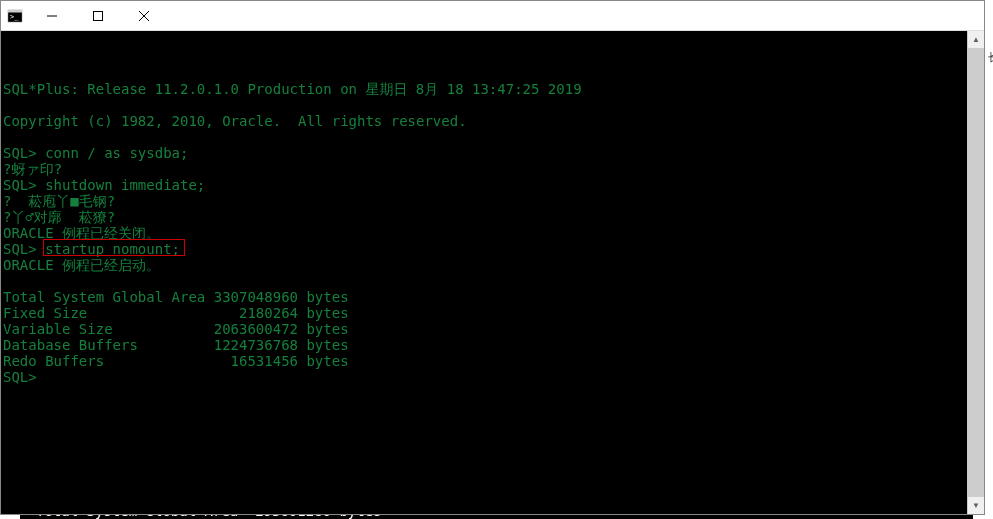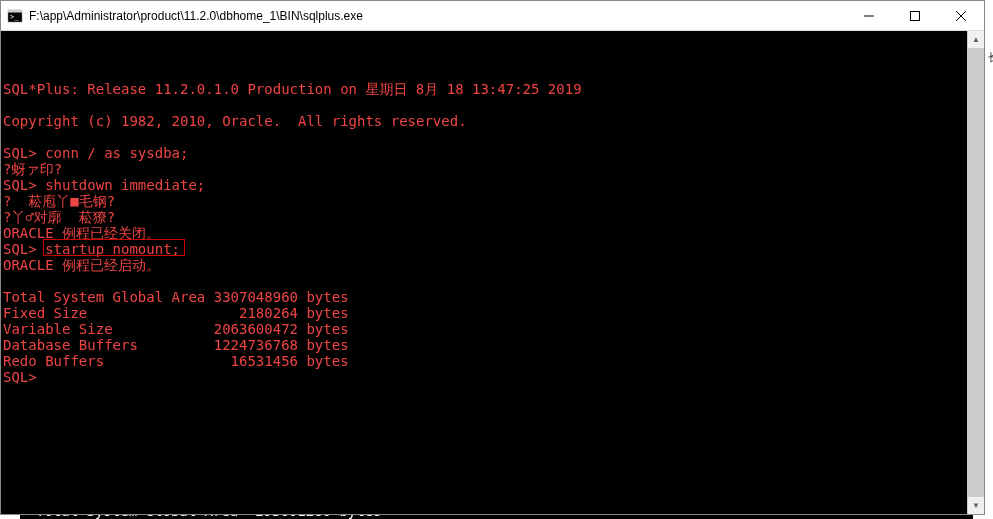--- a/index.html
+++ b/index.html
@@ -66,21 +66,21 @@
     }
     .terminal-wrapper {
       position: relative;
       height: calc(100% - 30px);
       background: #f0f0f0;
     }
     .terminal {
       width: calc(100% - 17px);
       height: 100%;
       background: #000;
-      color: #ef4444;
+      color: #15803d;
       font-family: "NSimSun", "SimSun", "Consolas", monospace;
       font-size: 14px;
       line-height: 16px;
       padding: 2px;
       overflow: hidden;
       white-space: pre;
       position: relative;
     }
     .terminal-line {
       min-height: 16px;
@@ -156,21 +156,20 @@
 
 <div class="window">
   <div class="titlebar">
     <span class="titlebar-icon">
       <svg viewBox="0 0 16 16">
         <rect x="1" y="2" width="14" height="12" fill="#000" stroke="#888" stroke-width="0.5"></rect>
         <rect x="1" y="2" width="14" height="2.5" fill="#ccc"></rect>
         <text x="3" y="11" font-size="7" fill="#fff" font-family="monospace">&gt;_</text>
       </svg>
     </span>
-    <span class="titlebar-text">F:\app\Administrator\product\11.2.0\dbhome_1\BIN\sqlplus.exe</span>
     <div class="window-controls">
       <button class="window-control">
         <svg width="10" height="10" viewBox="0 0 10 10">
             <line x1="0" y1="5" x2="10" y2="5" stroke="#000" stroke-width="1"></line>
           </svg>
       </button>
       <button class="window-control">
         <svg width="10" height="10" viewBox="0 0 10 10">
             <rect x="0.5" y="0.5" width="9" height="9" fill="none" stroke="#000" stroke-width="1"></rect>
           </svg>

